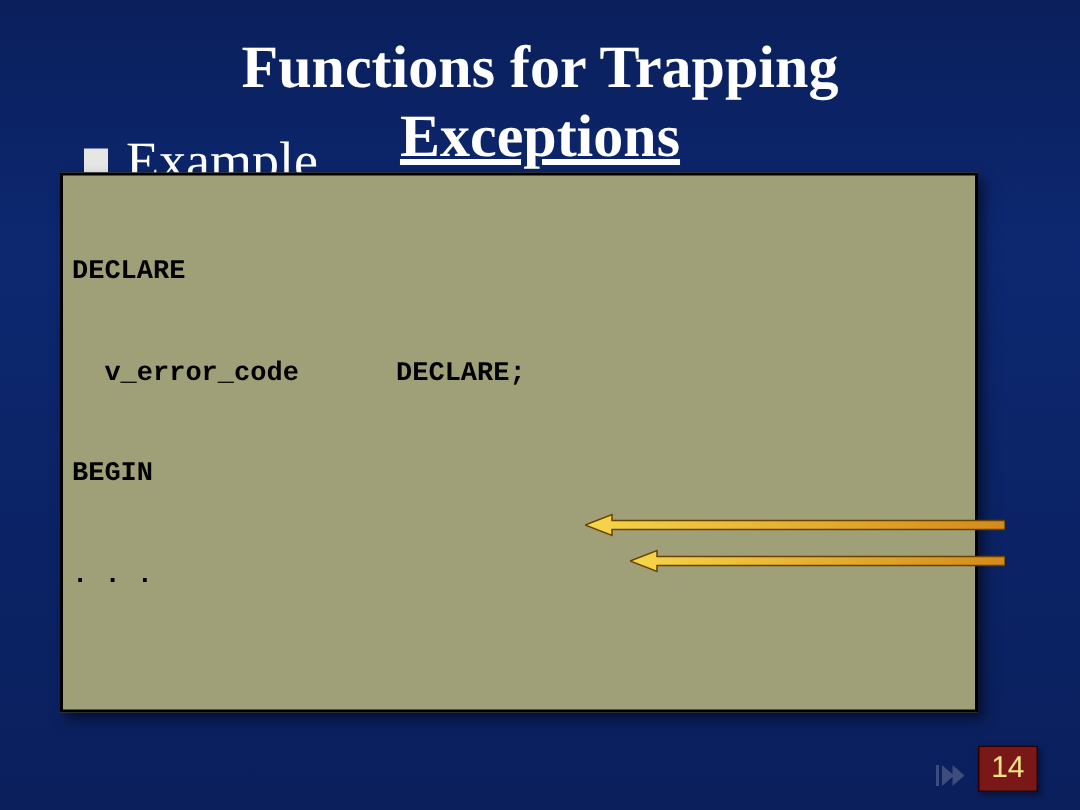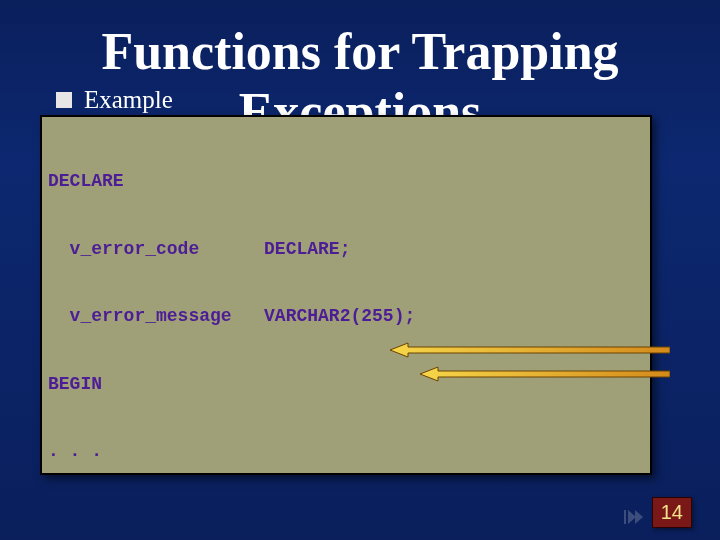--- a/index.html
+++ b/index.html
@@ -5,37 +5,37 @@
   * { margin: 0; padding: 0; box-sizing: border-box; }
   html, body { width: 720px; height: 540px; overflow: hidden; }
   body {
     background: linear-gradient(to bottom, #0a1f5c 0%, #0d2870 30%, #0a1f5c 100%);
     font-family: "Times New Roman", Times, serif;
     position: relative;
     color: #fff;
   }
   .slide { width: 720px; height: 540px; position: relative; padding: 0; }
   .title {
-    font-size: 52px;
+    font-size: 40px;
     font-weight: bold;
     text-align: center;
     color: #fff;
     line-height: 1.15;
     padding-top: 22px;
   }
   .title-line1 { display: block; }
-  .title-line2 { display: block; }
+  .title-line2 { display: block; text-decoration: underline; }
   .example-row {
     position: absolute;
     top: 86px;
     left: 56px;
     display: flex;
     align-items: center;
     color: #fff;
-    font-size: 25px;
+    font-size: 36px;
   }
   .bullet {
     width: 16px;
     height: 16px;
     background: #e6e6e6;
     margin-right: 12px;
     display: inline-block;
   }
   .code-box {
     position: absolute;
@@ -43,21 +43,21 @@
     left: 40px;
     width: 612px;
     height: 360px;
     background: #a0a078;
     border: 2px solid #000;
     box-shadow: 4px 4px 8px rgba(0,0,0,0.5);
     padding: 8px 6px;
     font-family: "Courier New", Courier, monospace;
     font-size: 18px;
     font-weight: bold;
-    color: #4c1d95;
+    color: #000000;
     line-height: 1.25;
     z-index: 2;
     white-space: pre;
   }
   .code-line { white-space: pre; position: relative; }
   .arrow {
     position: absolute;
     height: 14px;
     z-index: 3;
   }
@@ -94,21 +94,20 @@
   </div>
 
   <div class="example-row">
     <span class="bullet"></span>
     <span>Example</span>
   </div>
 
   <div class="code-box">
     <div class="code-line">DECLARE</div>
     <div class="code-line">  v_error_code      DECLARE;</div>
-    <div class="code-line">  v_error_message   VARCHAR2(255);</div>
     <div class="code-line">BEGIN</div>
     <div class="code-line">. . .</div>
     
     
     
     
     
     
     
     

